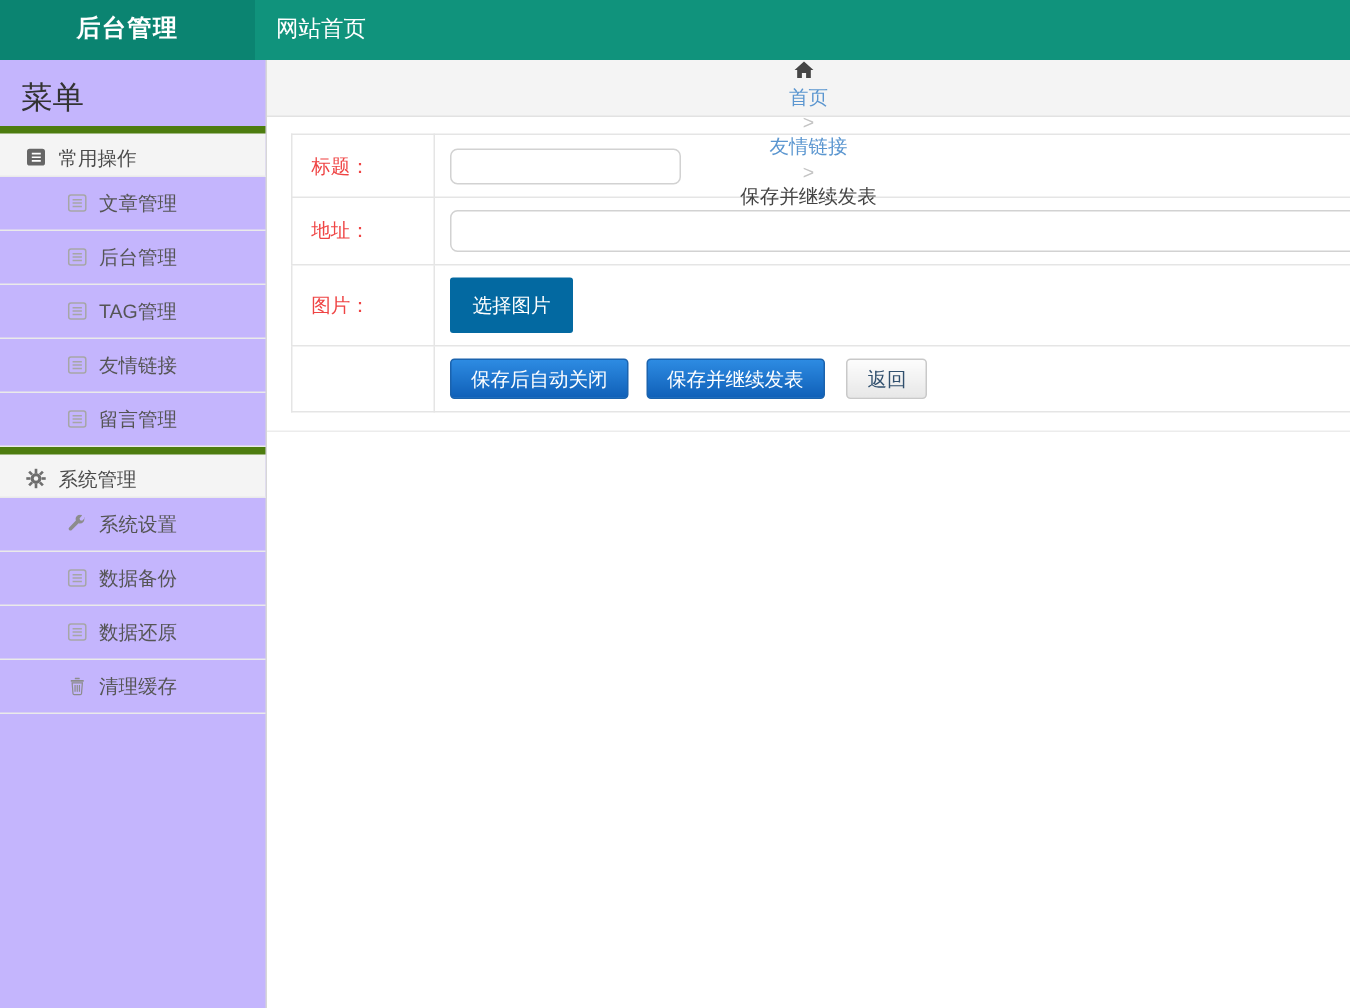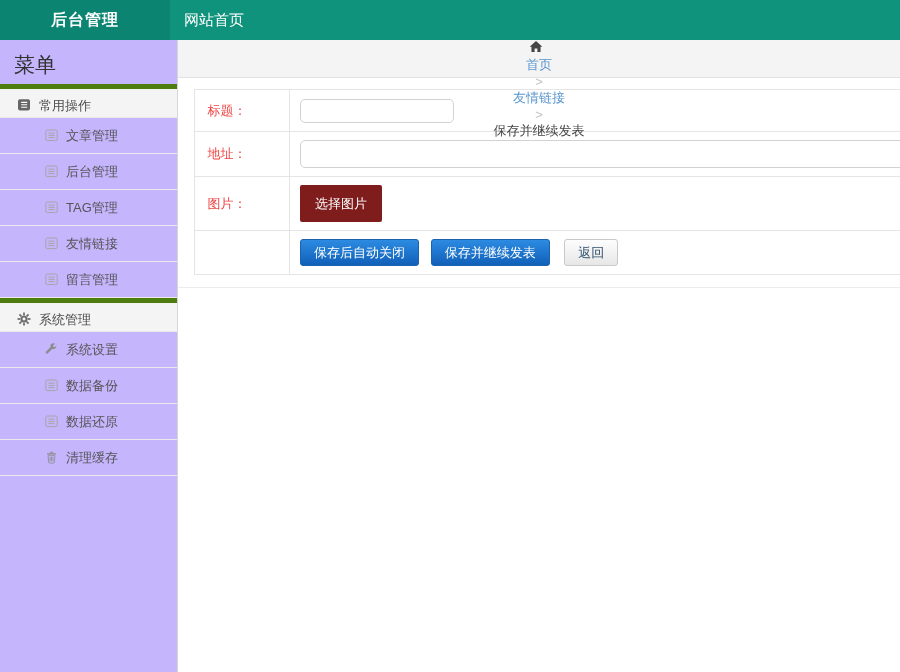--- a/index.html
+++ b/index.html
@@ -59,21 +59,21 @@
   tr.r-btns   { height:39px; }
   .input-title {
     width:154px; height:24px; border:1px solid #d2d2d2; border-radius:5px;
     padding:0 7px; font-size:13px; outline:none; background:#fff;
   }
   .input-url {
     width:612px; height:28px; border:1px solid #d2d2d2; border-radius:5px;
     padding:0 7px; font-size:13px; outline:none; background:#fff; max-width:none;
   }
   .btn-pick {
-    background:#7f1d1d; border:none; color:#fff; font-size:13px;
+    background:#0369a1; border:none; color:#fff; font-size:13px;
     padding:0 15px; height:37px; border-radius:2px; cursor:pointer;
   }
   .btn-primary {
     background:linear-gradient(180deg,#2d8be2,#1060b8); border:1px solid #1b63ae;
     color:#fff; font-size:13px; padding:0 13px; height:27px; border-radius:3px;
     cursor:pointer; margin-right:8px;
   }
   .btn-back {
     background:linear-gradient(180deg,#fdfdfd,#e7e7e7); border:1px solid #c9c9c9;
     color:#31506e; font-size:13px; padding:0 13px; height:27px; border-radius:3px;

